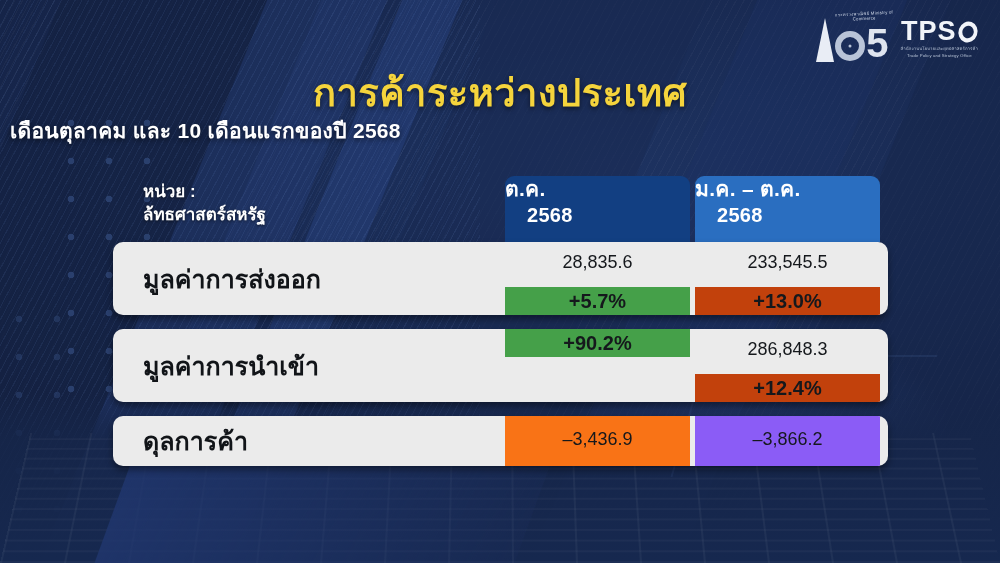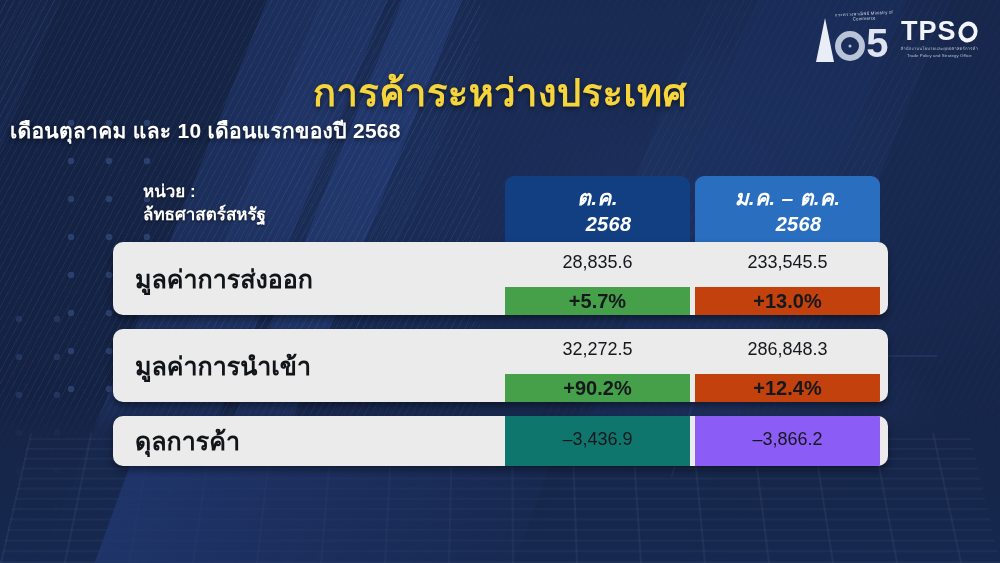--- a/index.html
+++ b/index.html
@@ -264,49 +264,47 @@
   .head-row {
     position: relative;
     height: 66px;
     display: flex;
   }
   .head-spacer { flex: 0 0 392px; }
   .head-cell {
     flex: 0 0 185px;
     border-radius: 9px 9px 0 0;
     color: #ffffff;
-    text-align: center;
+    text-align: left;
     font-size: 21px;
     font-weight: 700;
     line-height: 26px;
-    padding-top: 9px;
     box-sizing: border-box;
     letter-spacing: .3px;
-    font-style: italic;
   }
   .head-cell.m1 { background: #123f82; }
   .head-gap { flex: 0 0 5px; }
   .head-cell.m2 { background: #2a6ec0; }
   .head-cell .y { font-weight: 700; font-size: 20px; margin-left: 22px; }
 
   .data-row {
     position: relative;
     display: flex;
     height: 73px;
     margin-bottom: 14px;
     background: #ebebeb;
     border-radius: 10px;
     box-shadow: 0 4px 7px rgba(0,0,0,.42);
     overflow: hidden;
   }
   .row-label {
     flex: 0 0 392px;
     display: flex;
     align-items: center;
-    padding-left: 22px;
+    padding-left: 30px;
     box-sizing: border-box;
     font-size: 25px;
     font-weight: 700;
     color: #111418;
   }
   .val-col {
     flex: 0 0 185px;
     display: flex;
     flex-direction: column;
     position: relative;
@@ -330,21 +328,21 @@
     font-size: 20px;
     font-weight: 700;
     color: #15181c;
   }
   .val-col.g1 .val-pct { background: #45a049; }
   .val-col.g2 .val-pct { background: #c2410c; }
 
   
   .val-col.full { justify-content: center; }
   .val-col.full .val-num { color: #15181c; }
-  .val-col.r1 { background: #0f766e; }
+  .val-col.r1 { background: #f97316; }
   .val-col.r2 { background: #8b5cf6; }
   .data-row.balance .val-gap { background: #ebebeb; }
   .data-row.balance { height: 50px; }
 </style>
 </head>
 <body>
 
 <div id="stage">
 
   <div class="bg-base"></div>
@@ -413,21 +411,20 @@
       <div class="val-gap"></div>
       <div class="val-col g2">
         <div class="val-num">233,545.5</div>
         <div class="val-pct">+13.0%</div>
       </div>
     </div>
 
     <div class="data-row">
       <div class="row-label">มูลค่าการนำเข้า</div>
       <div class="val-col g1">
-        <div class="val-num">32,272.5</div>
         <div class="val-pct">+90.2%</div>
       </div>
       <div class="val-gap"></div>
       <div class="val-col g2">
         <div class="val-num">286,848.3</div>
         <div class="val-pct">+12.4%</div>
       </div>
     </div>
 
     <div class="data-row balance">

